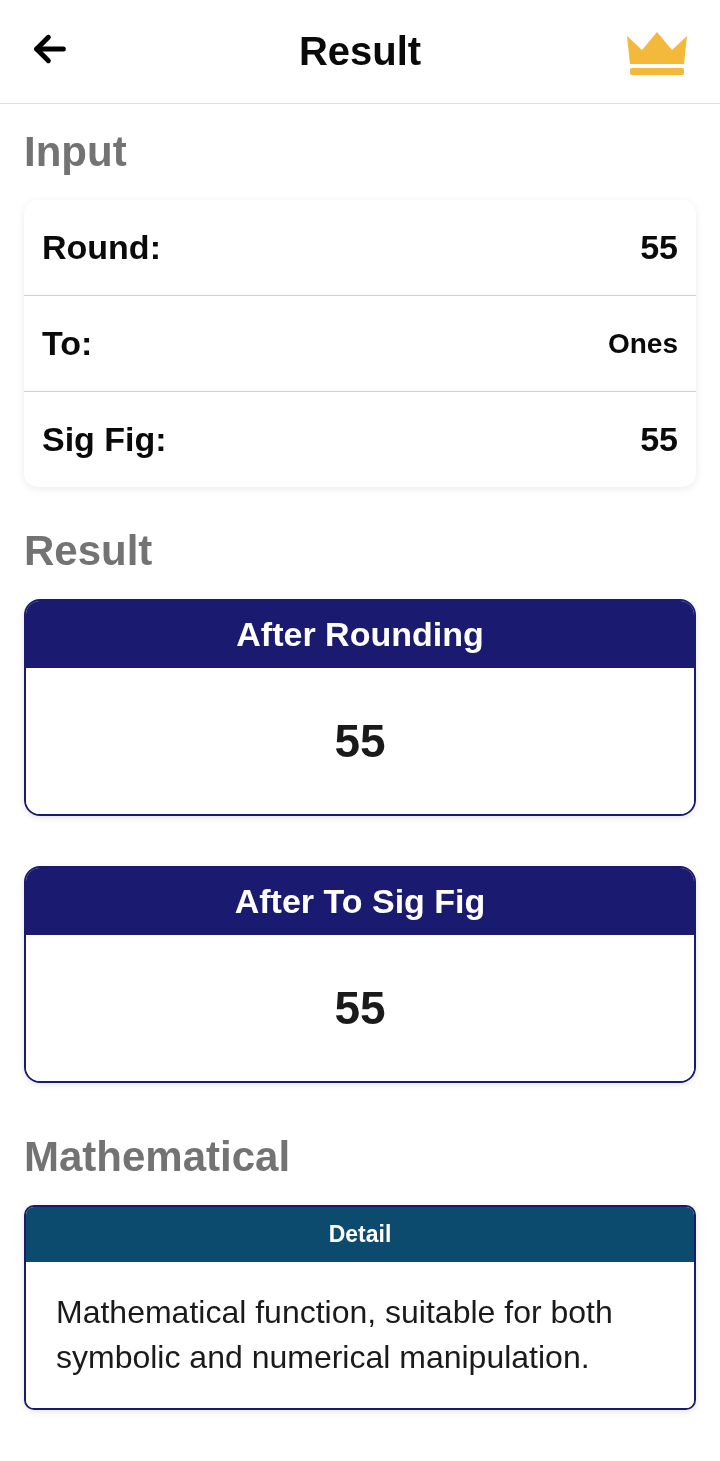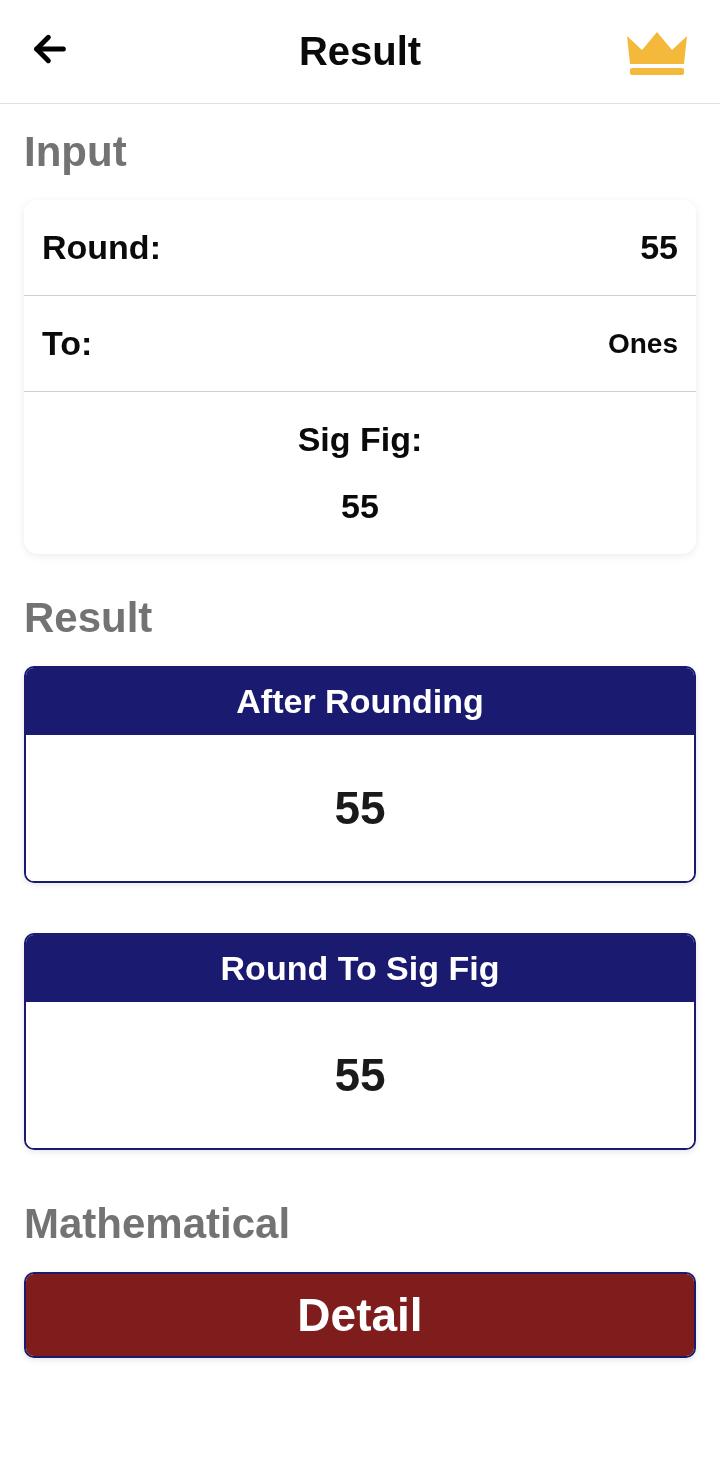--- a/index.html
+++ b/index.html
@@ -62,38 +62,37 @@
   .input-row {
     display: flex;
     justify-content: space-between;
     align-items: center;
     padding: 28px 18px;
     border-bottom: 1px solid #d0d0d0;
     gap: 28px;
   }
   .input-row:last-child {
     border-bottom: none;
-    flex-direction: column;
   }
   .input-label {
     font-size: 34px;
     font-weight: 800;
     color: #0a0a0a;
   }
   .input-value {
     font-size: 34px;
     font-weight: 800;
     color: #0a0a0a;
   }
   .input-value.smaller {
     font-size: 28px;
   }
   .result-card {
     border: 2px solid #1a1a70;
-    border-radius: 10px;
+    border-radius: 16px;
     overflow: hidden;
     margin-bottom: 50px;
     box-shadow: 0 2px 6px rgba(0,0,0,0.1);
   }
   .result-header {
     background: #1a1a70;
     color: #fff;
     font-size: 34px;
     font-weight: 800;
     text-align: center;
@@ -107,23 +106,23 @@
     font-weight: 600;
     color: #1a1a1a;
   }
   .doc-card {
     border: 2px solid #1a1a70;
     border-radius: 10px;
     overflow: hidden;
     box-shadow: 0 2px 6px rgba(0,0,0,0.1);
   }
   .doc-header {
-    background: #7f1d1d;
+    background: #0c4a6e;
     color: #fff;
-    font-size: 46px;
+    font-size: 23px;
     font-weight: 800;
     text-align: center;
     padding: 14px;
   }
   .doc-body {
     background: #fff;
     padding: 28px 30px;
     font-size: 32px;
     font-weight: 500;
     color: #1a1a1a;
@@ -169,23 +168,24 @@
   </div>
 
   <div class="section-title">Result</div>
 
   <div class="result-card">
     <div class="result-header">After Rounding</div>
     <div class="result-body">55</div>
   </div>
 
   <div class="result-card">
-    <div class="result-header">Round To Sig Fig</div>
+    <div class="result-header">After To Sig Fig</div>
     <div class="result-body">55</div>
   </div>
 
   <div class="section-title">Mathematical</div>
 
   <div class="doc-card">
     <div class="doc-header">Detail</div>
+    <div class="doc-body">Mathematical function, suitable for both symbolic and numerical manipulation.</div>
   </div>
 
 </div>
 
 </body></html>

